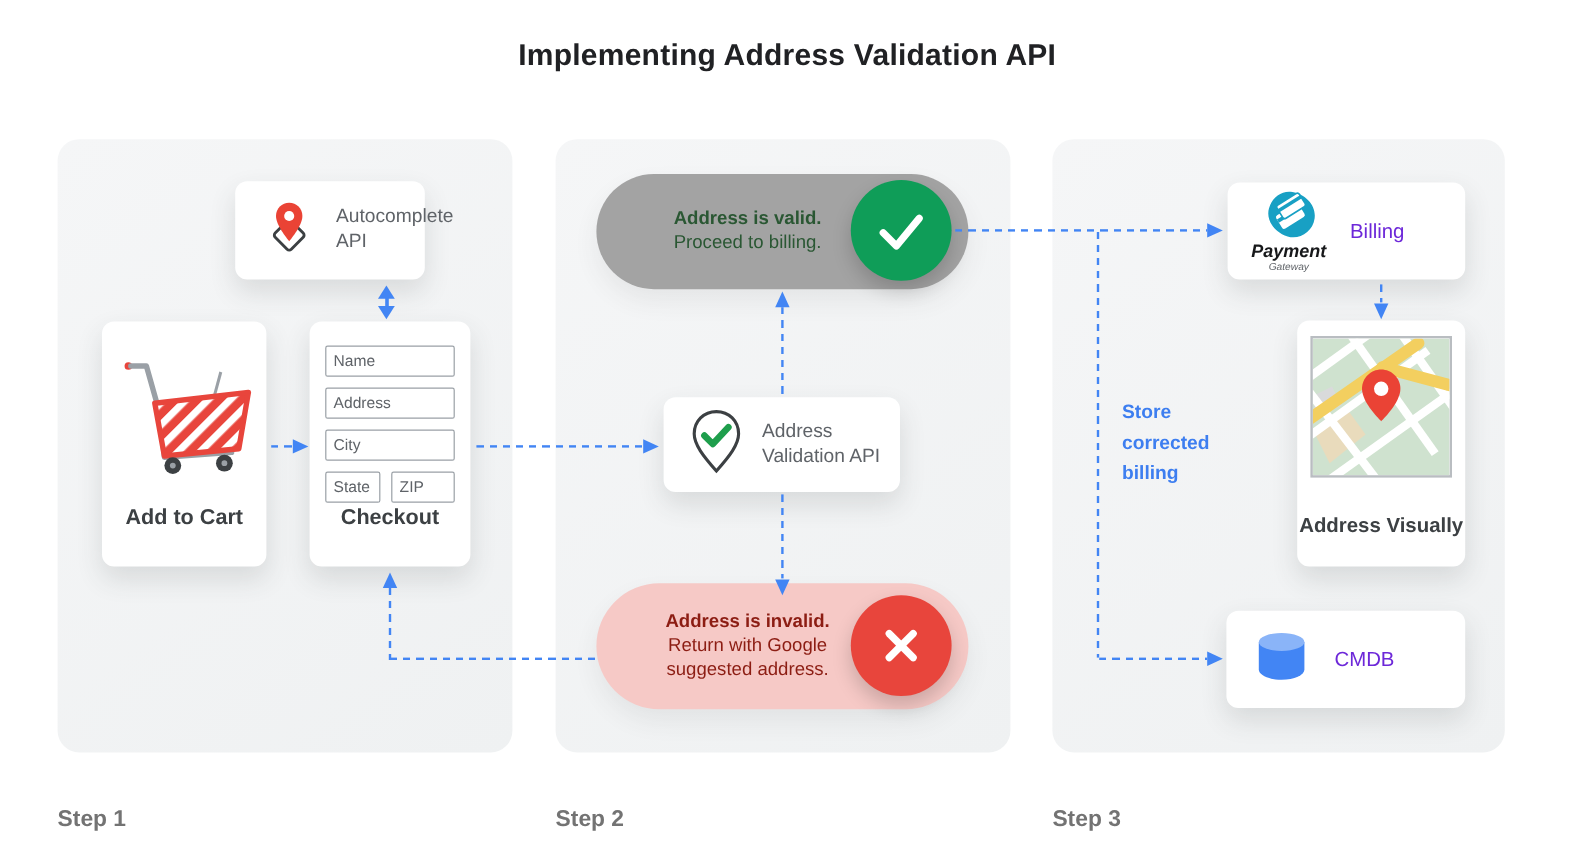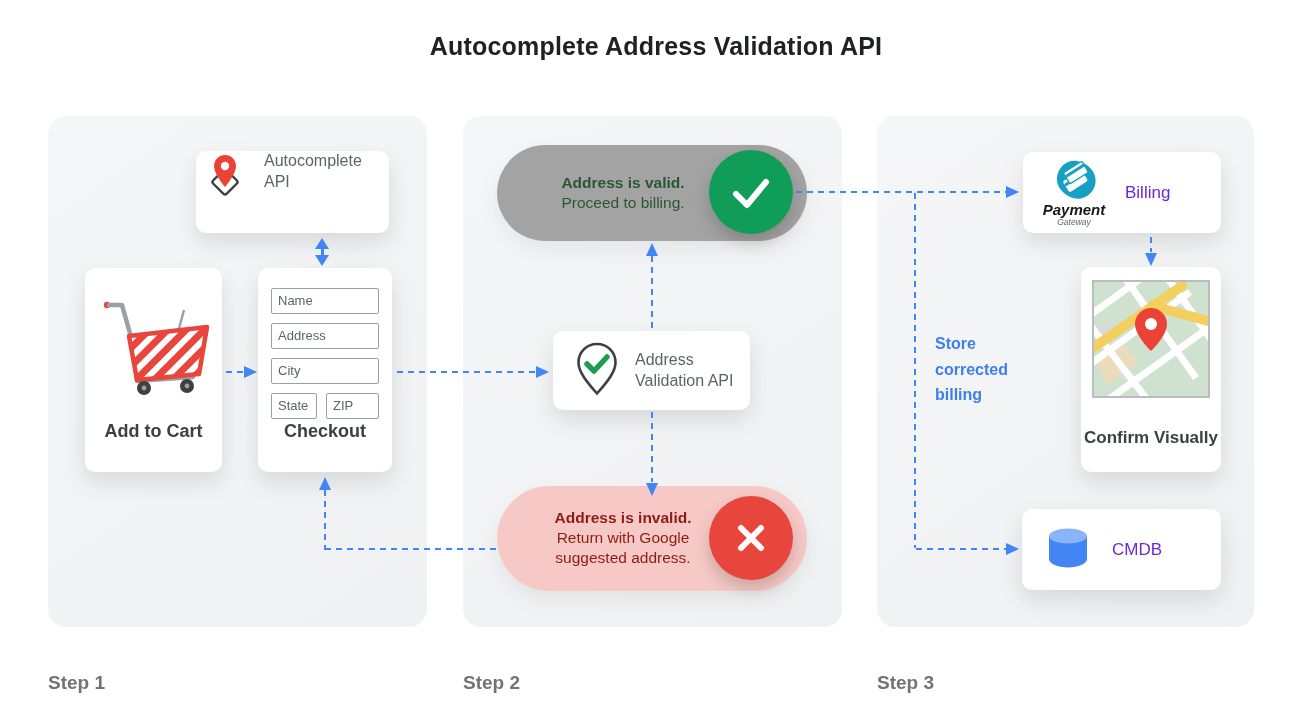--- a/index.html
+++ b/index.html
@@ -15,22 +15,22 @@
   #panel2{left:463px;width:379px;}
   #panel3{left:877px;width:377px;}
 
   .step{position:absolute;top:672px;font-size:19px;font-weight:700;color:#737373;}
   #step1{left:48px;} #step2{left:463px;} #step3{left:877px;}
 
   .card{position:absolute;background:#fff;border-radius:10px;
     box-shadow:0 10px 22px rgba(60,64,67,.14);}
 
   
-  #autocomplete-card{left:196px;top:151px;width:193px;height:82px;
-    display:flex;padding-left:4px;box-sizing:border-box;gap:14px;}
+  #autocomplete-card{left:196px;top:151px;width:158px;height:82px;
+    display:flex;align-items:center;padding-left:20px;box-sizing:border-box;gap:14px;}
   .api-label{font-size:16px;color:#5f6368;line-height:1.3;width:112px;}
 
   #cart-card{left:85px;top:268px;width:137px;height:204px;}
   #cart-card svg{position:absolute;left:13px;top:26px;}
   .big-label{position:absolute;left:0;bottom:30px;width:100%;text-align:center;
     font-size:18px;font-weight:700;color:#3c4043;}
 
   #checkout-card{left:258px;top:268px;width:134px;height:204px;box-sizing:border-box;
     padding:20px 13px 0 13px;}
   .fld{border:1.5px solid #9aa0a6;border-radius:2px;background:#fff;height:26px;
@@ -97,21 +97,21 @@
   .dbl-arrow .t-down{position:absolute;left:0;bottom:0;width:0;height:0;
     border-left:7px solid transparent;border-right:7px solid transparent;
     border-top:11px solid #4285f4;}
   .dbl-arrow .stem{position:absolute;left:5.5px;top:10px;width:3px;height:8px;background:#4285f4;}
 </style>
 </head>
 <body>
 
 <div id="page">
 
-  <div class="page-title">Autocomplete Address Validation API</div>
+  <div class="page-title">Implementing Address Validation API</div>
 
   <div class="panel" id="panel1"></div>
   <div class="panel" id="panel2"></div>
   <div class="panel" id="panel3"></div>
 
   <div class="card" id="autocomplete-card">
     <span>
       <svg width="50" height="50" viewBox="0 0 50 50">
         <rect x="15.5" y="21.5" width="19" height="19" rx="2.5" fill="#fff" stroke="#3c4043" stroke-width="2.4" transform="rotate(45 25 31)"></rect>
         <path d="M25 4c-6.1 0-11 4.9-11 11 0 8.3 11 21 11 21s11-12.7 11-21c0-6.1-4.9-11-11-11z" fill="#ea4335"></path>
@@ -221,21 +221,21 @@
           <line x1="68" y1="-12" x2="126" y2="70"></line>
         </g>
         <g stroke="#f3cf5f" stroke-width="10" fill="none" stroke-linecap="round">
           <line x1="-4" y1="68" x2="88" y2="4"></line>
           <line x1="58" y1="24" x2="118" y2="40"></line>
         </g>
         <path d="M57 26 c-8.8 0-16 7.2-16 16 0 12 16 27 16 27 s16-15 16-27 c0-8.8-7.2-16-16-16 z" fill="#ea4335"></path>
         <circle cx="57" cy="42" r="6" fill="#fff"></circle>
       </svg>
     </div>
-    <div class="big-label">Confirm Visually</div>
+    <div class="big-label">Address Visually</div>
   </div>
 
   <div class="card" id="cmdb-card">
     <span>
       <svg width="48" height="46" viewBox="0 0 48 46">
         <path d="M5 11 v23 c0 4.8 8.5 8.5 19 8.5 s19 -3.7 19 -8.5 V11 Z" fill="#4285f4"></path>
         <ellipse cx="24" cy="11" rx="19" ry="7.5" fill="#8ab4f8"></ellipse>
       </svg>
     </span>
     <div class="card-label">CMDB</div>

